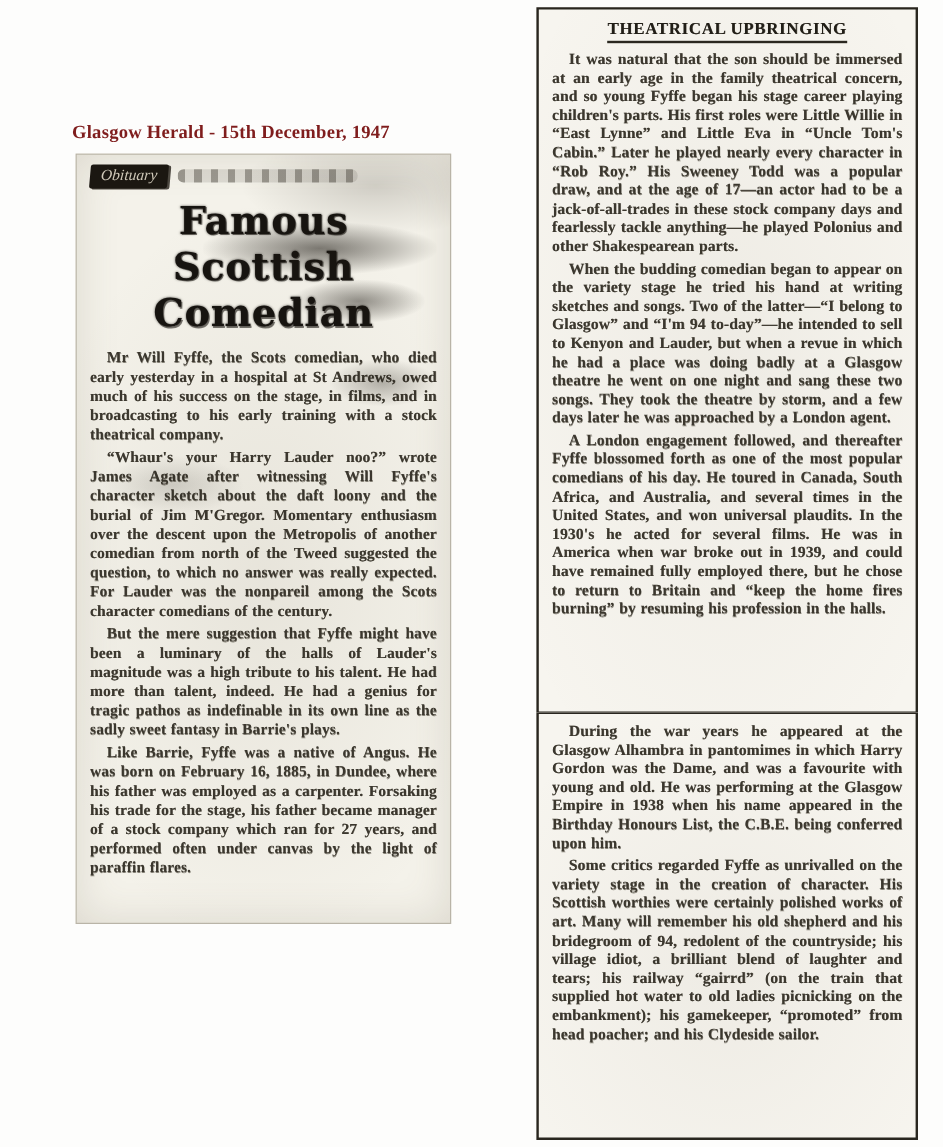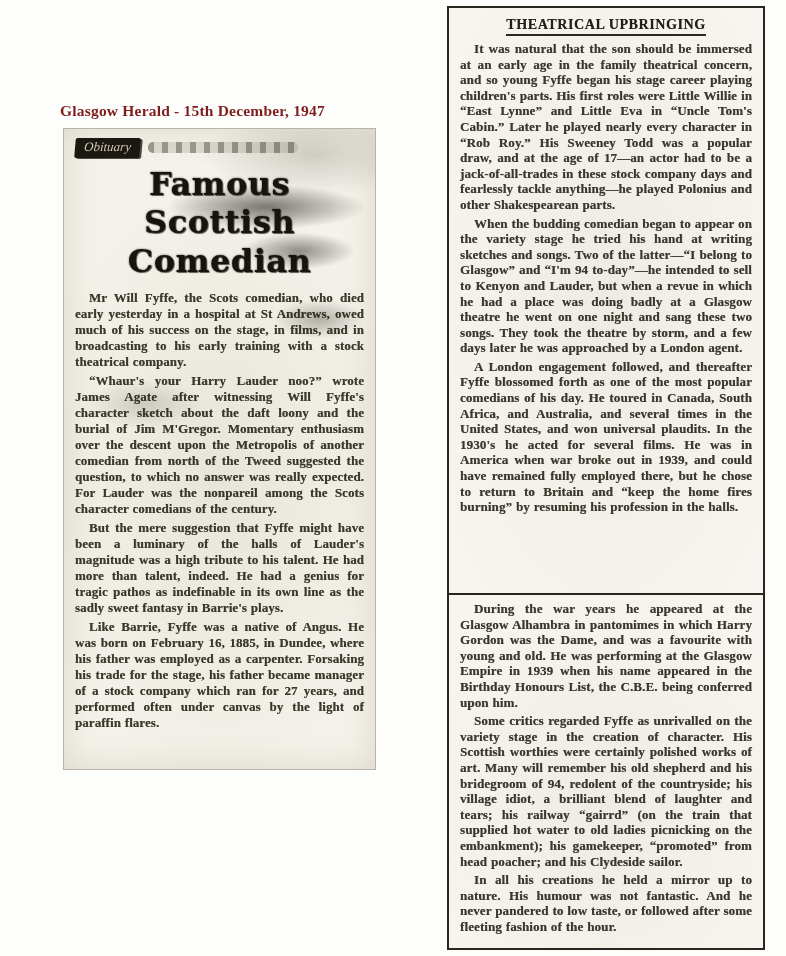--- a/index.html
+++ b/index.html
@@ -144,18 +144,17 @@
     </h2>
 
     <p class="news-par">It was natural that the son should be immersed at an early age in the family theatrical concern, and so young Fyffe began his stage career playing children's parts. His first roles were Little Willie in “East Lynne” and Little Eva in “Uncle Tom's Cabin.” Later he played nearly every character in “Rob Roy.” His Sweeney Todd was a popular draw, and at the age of 17—an actor had to be a jack-of-all-trades in these stock company days and fearlessly tackle anything—he played Polonius and other Shakespearean parts.</p>
     <p class="news-par">When the budding comedian began to appear on the variety stage he tried his hand at writing sketches and songs. Two of the latter—“I belong to Glasgow” and “I'm 94 to-day”—he intended to sell to Kenyon and Lauder, but when a revue in which he had a place was doing badly at a Glasgow theatre he went on one night and sang these two songs. They took the theatre by storm, and a few days later he was approached by a London agent.</p>
 
 
     <p class="news-par">A London engagement followed, and thereafter Fyffe blossomed forth as one of the most popular comedians of his day. He toured in Canada, South Africa, and Australia, and several times in the United States, and won universal plaudits. In the 1930's he acted for several films. He was in America when war broke out in 1939, and could have remained fully employed there, but he chose to return to Britain and “keep the home fires burning” by resuming his profession in the halls.</p>
   </section>
 
   <section class="clip right-clip-bottom">
-    <p class="news-par">During the war years he appeared at the Glasgow Alhambra in pantomimes in which Harry Gordon was the Dame, and was a favourite with young and old. He was performing at the Glasgow Empire in 1939 when his name appeared in the Birthday Honours List, the C.B.E. being conferred upon him.</p>
+    <p class="news-par">During the war years he appeared at the Glasgow Alhambra in pantomimes in which Harry Gordon was the Dame, and was a favourite with young and old. He was performing at the Glasgow Empire in 1938 when his name appeared in the Birthday Honours List, the C.B.E. being conferred upon him.</p>
     <p class="news-par">Some critics regarded Fyffe as unrivalled on the variety stage in the creation of character. His Scottish worthies were certainly polished works of art. Many will remember his old shepherd and his bridegroom of 94, redolent of the countryside; his village idiot, a brilliant blend of laughter and tears; his railway “gairrd” (on the train that supplied hot water to old ladies picnicking on the embankment); his gamekeeper, “promoted” from head poacher; and his Clydeside sailor.</p>
-    <p class="news-par">In all his creations he held a mirror up to nature. His humour was not fantastic. And he never pandered to low taste, or followed after some fleeting fashion of the hour.</p>
   </section>
 
 </div>
 
 </body></html>

